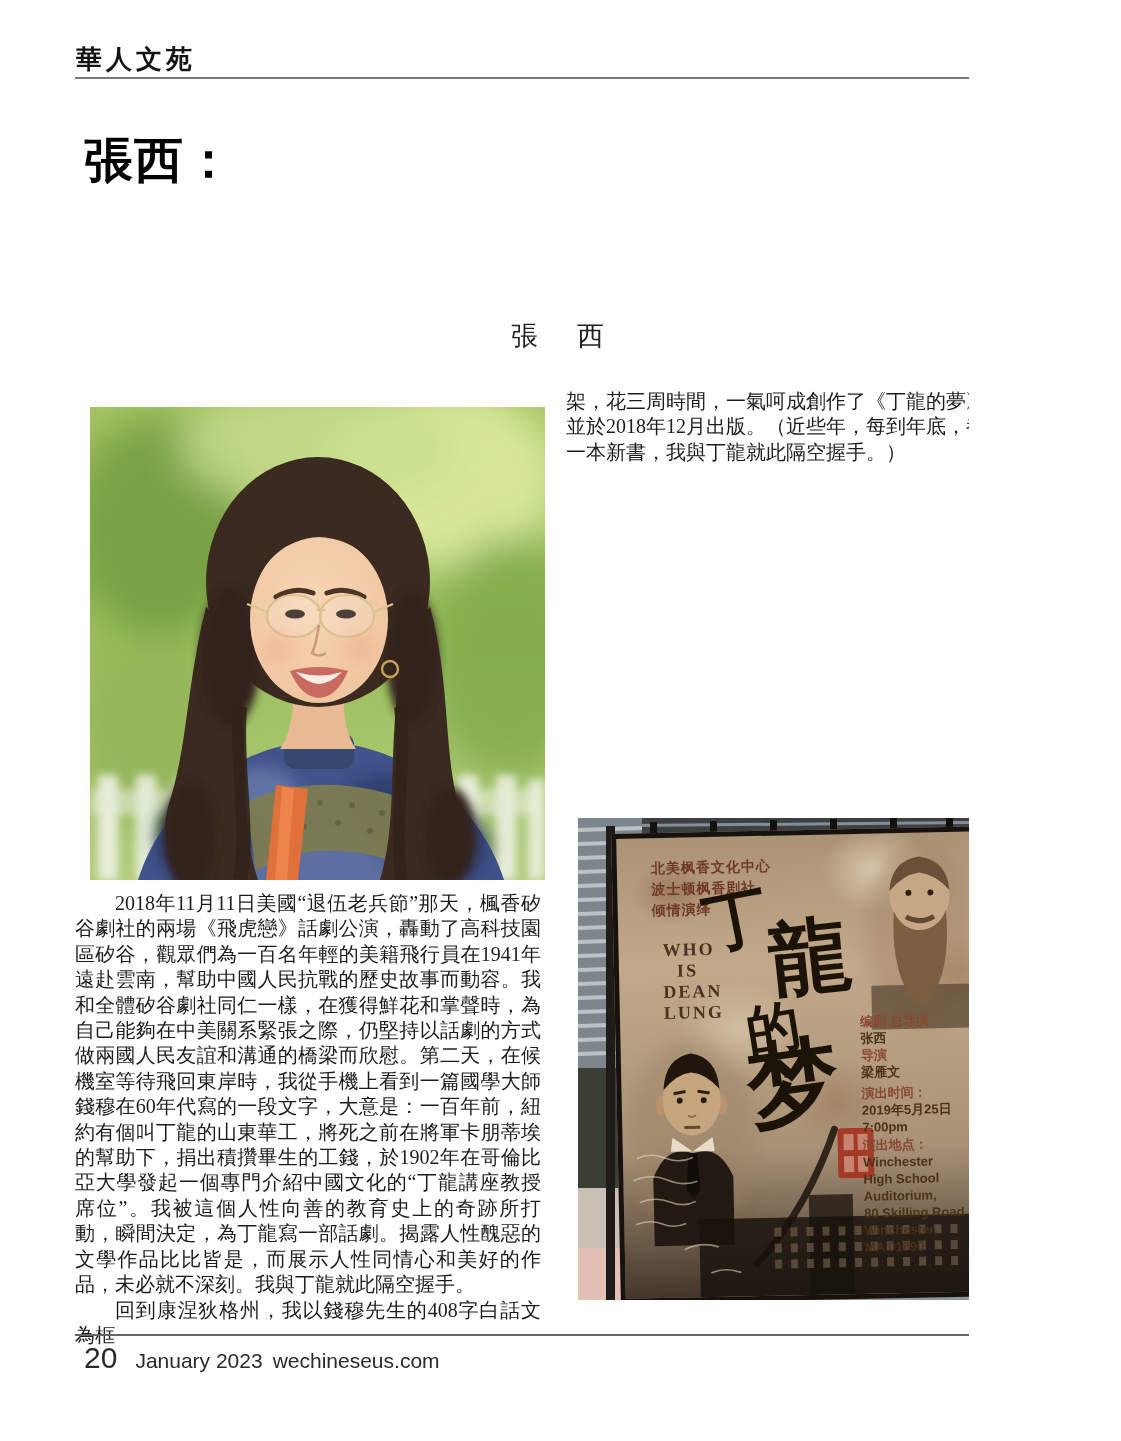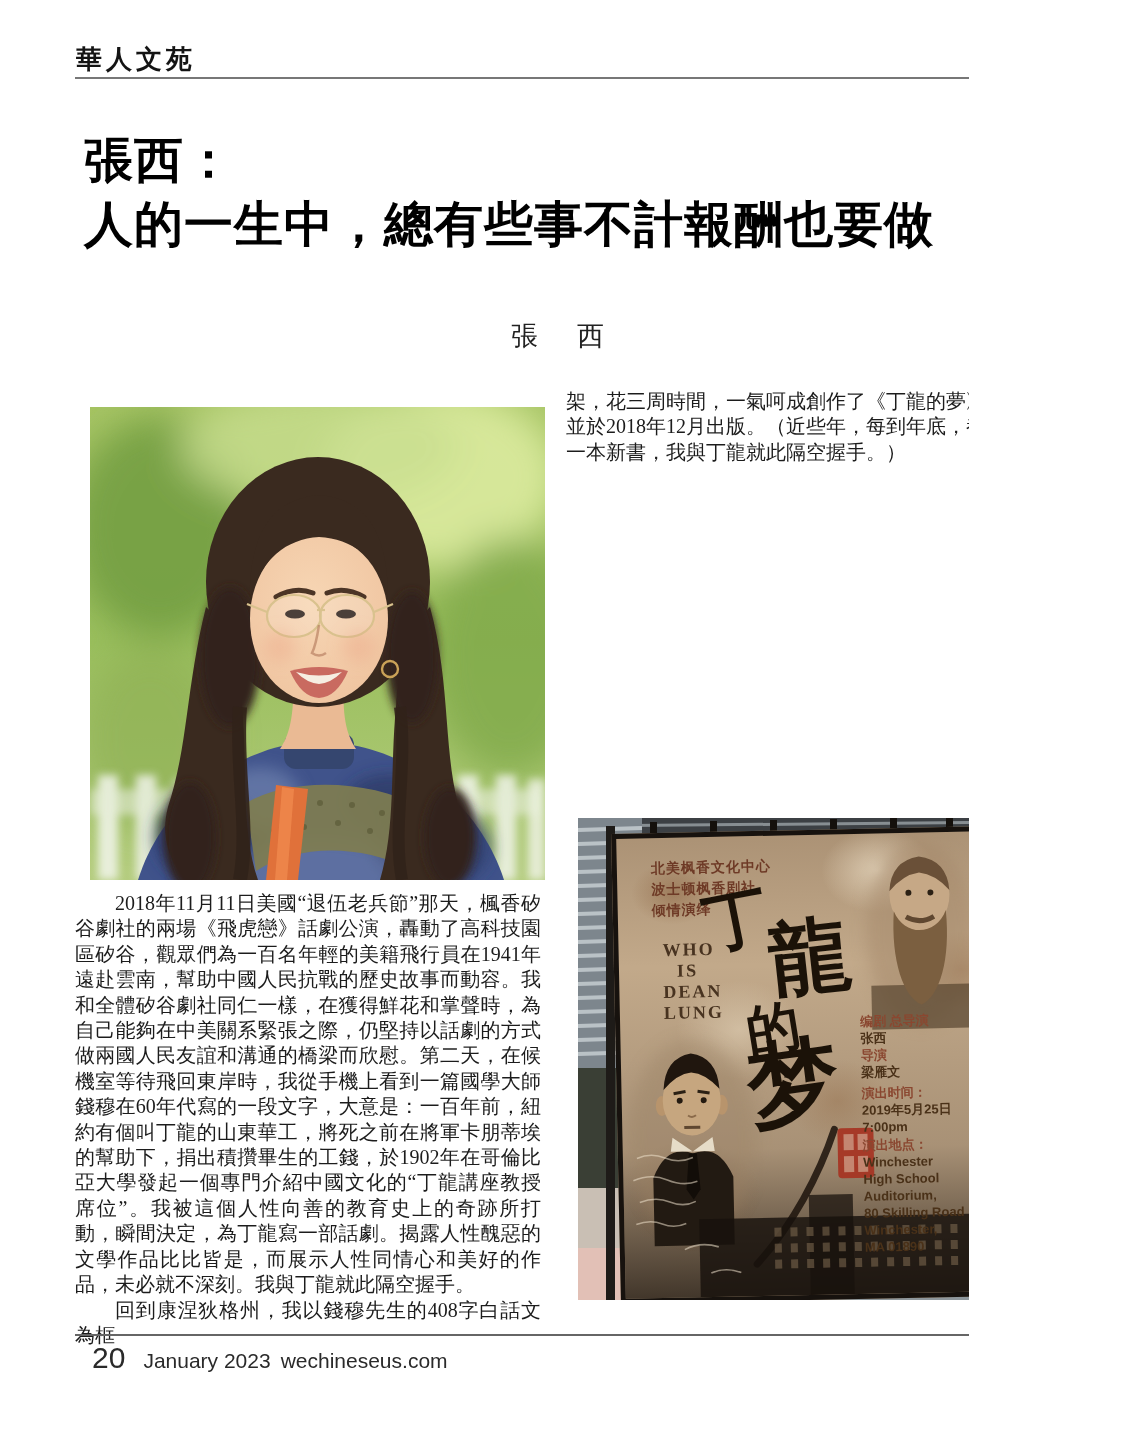--- a/index.html
+++ b/index.html
@@ -61,34 +61,34 @@
                font-family:"Liberation Sans",sans-serif;font-size:13px;font-weight:700;
                line-height:17px;color:#4a3118;}
   .poster-credits{top:179px;}
   .poster-showtime{top:251px;}
   .poster-venue{top:303px;}
   .info-label{color:#8a4730;}
 
   
   .footer-rule{position:absolute;left:75px;top:1334px;width:972px;height:2px;background:#666;}
   .footer{position:absolute;left:84px;top:1341px;font-family:"Liberation Sans","DejaVu Sans",sans-serif;
-          color:#2a2a2a;margin-left:8px;}
+          color:#2a2a2a;}
   .footer .pagenum{font-size:30px;margin-right:18px;vertical-align:baseline;}
   .footer .issue,.footer .site{font-size:21px;}
   .footer .issue{margin-right:10px;}
 </style>
 </head>
 <body>
 
 <div class="page">
 
   <div class="section-header">華人文苑</div>
   <div class="header-rule"></div>
 
-  <h1 class="title"><span>張西：</span><br><span>人的一生中，總有些事不計報酬也要做</span></h1>
+  <h1 class="title"><span>張西：</span><br></h1>
   <div class="author">張　西</div>
 
   <div class="photo-portrait">
     <svg width="455" height="473" viewBox="0 0 455 473">
       <defs>
         <filter id="b18" x="-50%" y="-50%" width="200%" height="200%">
             <feGaussianBlur stdDeviation="18"></feGaussianBlur>
           </filter>
         <filter id="b8" x="-50%" y="-50%" width="200%" height="200%">
             <feGaussianBlur stdDeviation="8"></feGaussianBlur>

